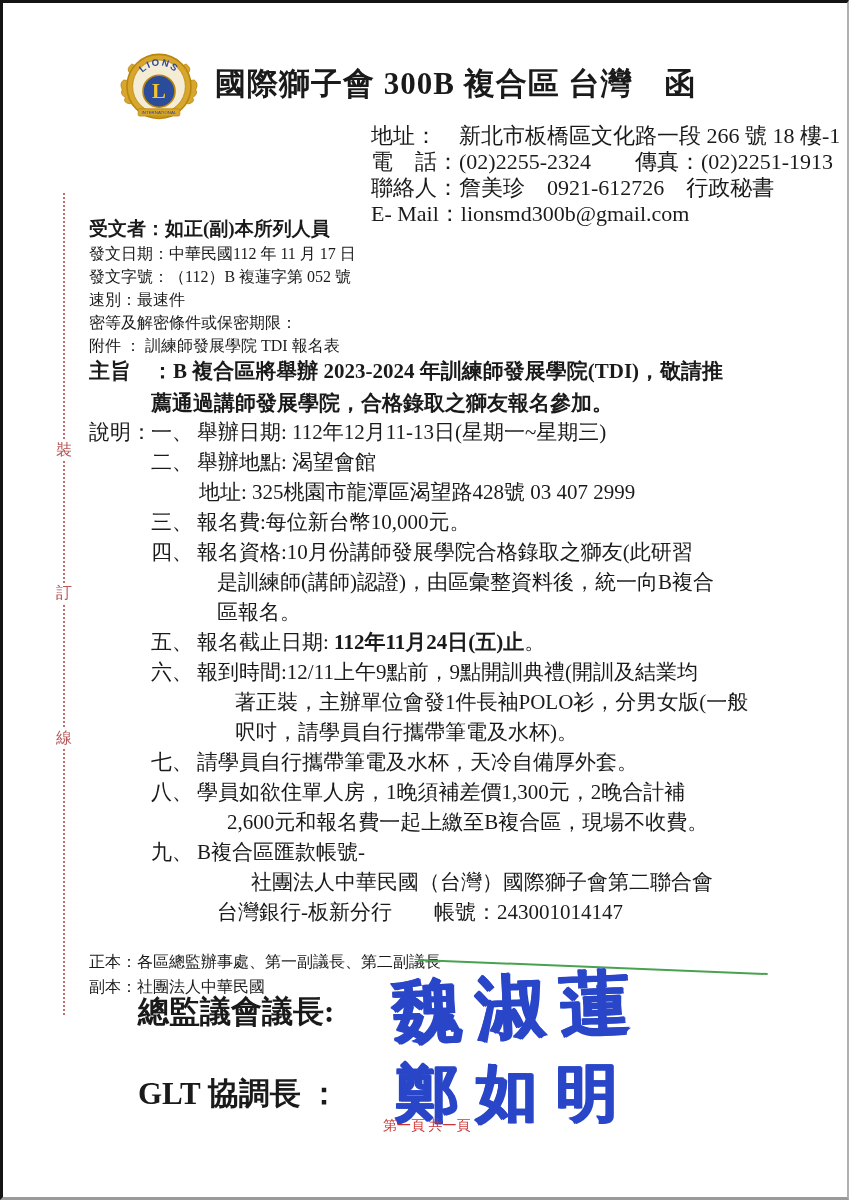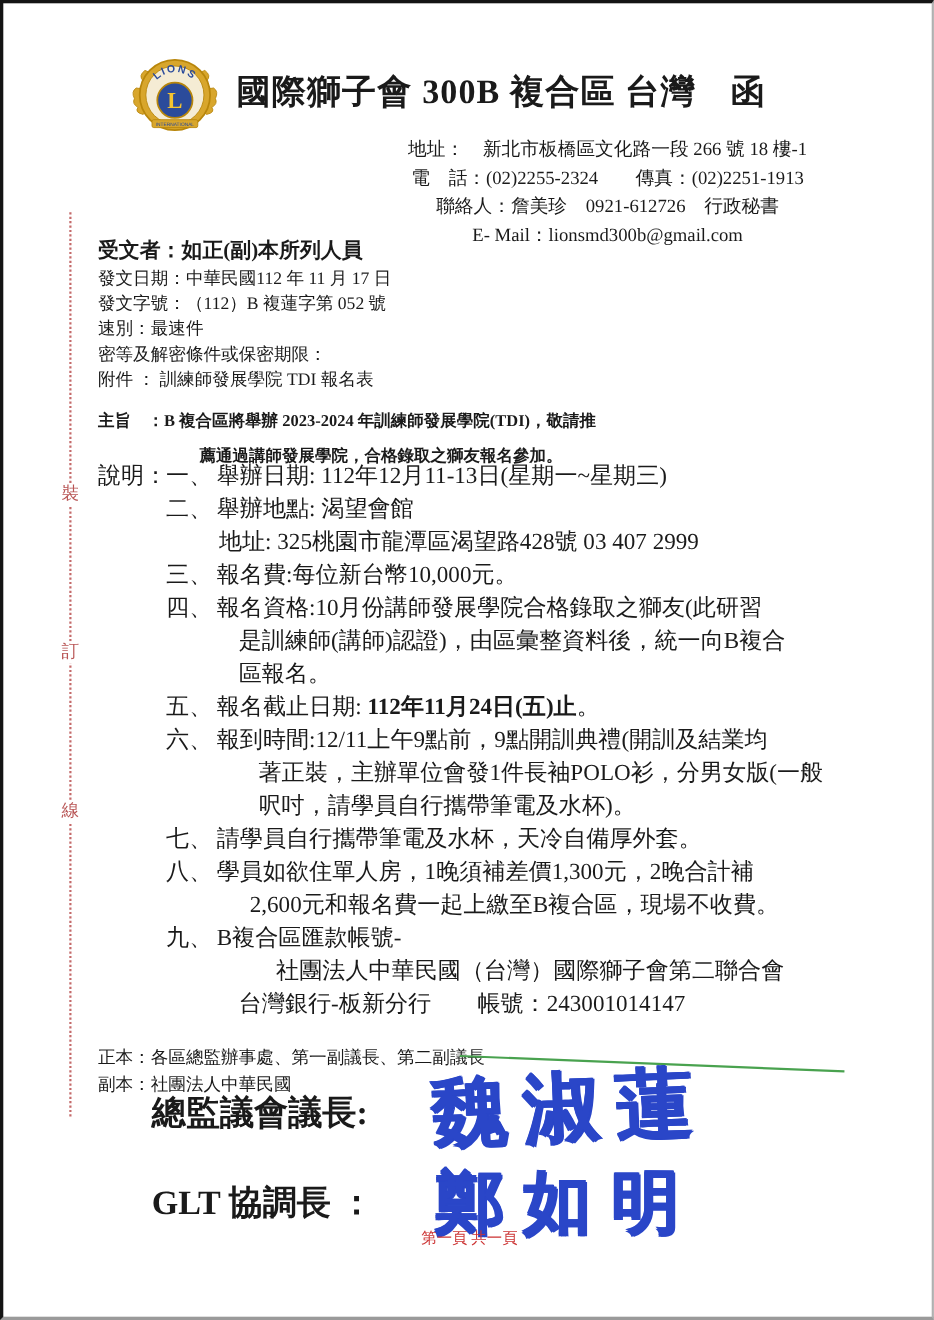--- a/index.html
+++ b/index.html
@@ -18,29 +18,29 @@
   }
   
   .logo { position: absolute; left: 116px; top: 46px; width: 80px; height: 78px; }
   .letter-title {
     position: absolute; left: 212px; top: 60px;
     font-size: 31px; font-weight: bold; letter-spacing: 1px;
     white-space: nowrap;
   }
   .contact {
     position: absolute; left: 368px; top: 120px;
-    font-size: 17px; line-height: 26px; white-space: nowrap; text-align: center;
+    font-size: 22px; line-height: 26px; white-space: nowrap;
   }
   
   .meta { position: absolute; left: 86px; top: 213px; font-size: 16px; line-height: 23px; white-space: nowrap; }
   .meta .recipient { font-size: 19px; font-weight: bold; line-height: 26px; }
   
   .subject {
-    position: absolute; left: 86px; top: 364px;
-    font-size: 15px; font-weight: bold; line-height: 32px; white-space: nowrap; text-align: center;
+    position: absolute; left: 86px; top: 352px;
+    font-size: 21px; font-weight: bold; line-height: 32px; white-space: nowrap;
   }
   .subject .cont { padding-left: 62px; }
   
   .body { position: absolute; left: 86px; top: 414px; font-size: 21px; line-height: 30px; white-space: nowrap; }
   .body .lbl { display: inline-block; width: 62px; }
   .body .no  { display: inline-block; width: 46px; }
   .body .n-line { padding-left: 62px; }
   .body .c-addr { padding-left: 110px; }
   .body .c-4 { padding-left: 128px; }
   .body .c-6 { padding-left: 146px; }

